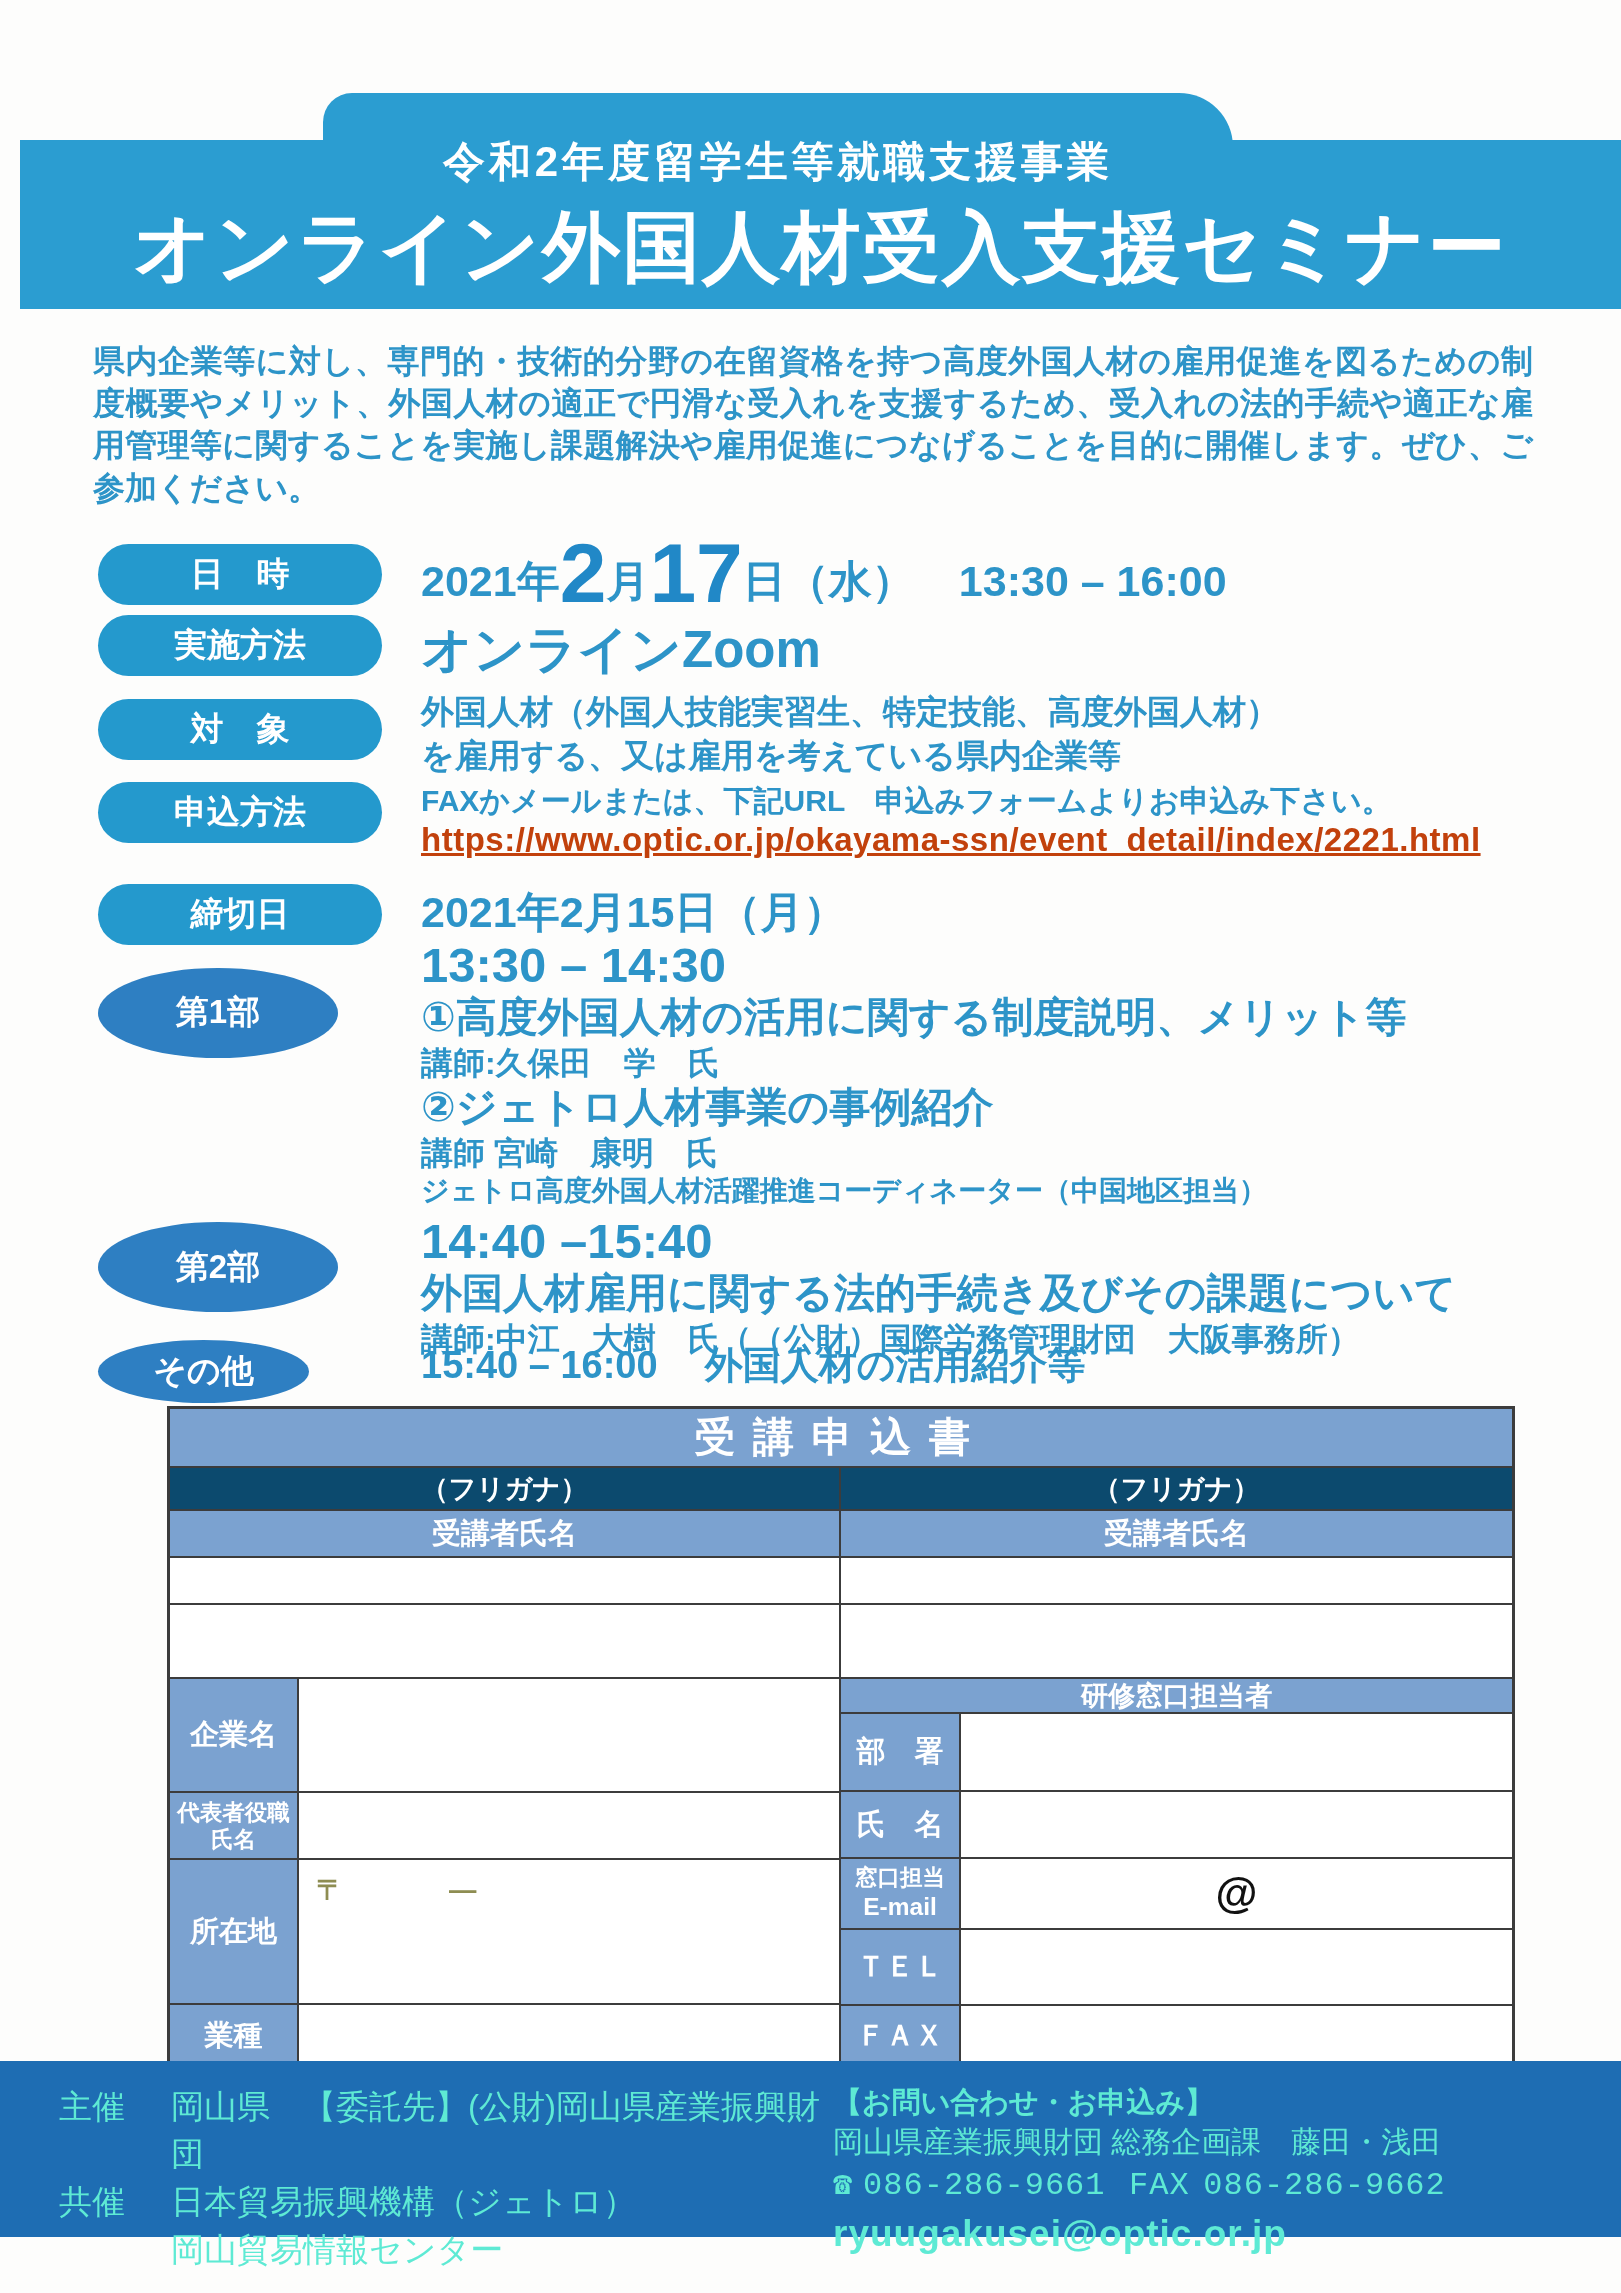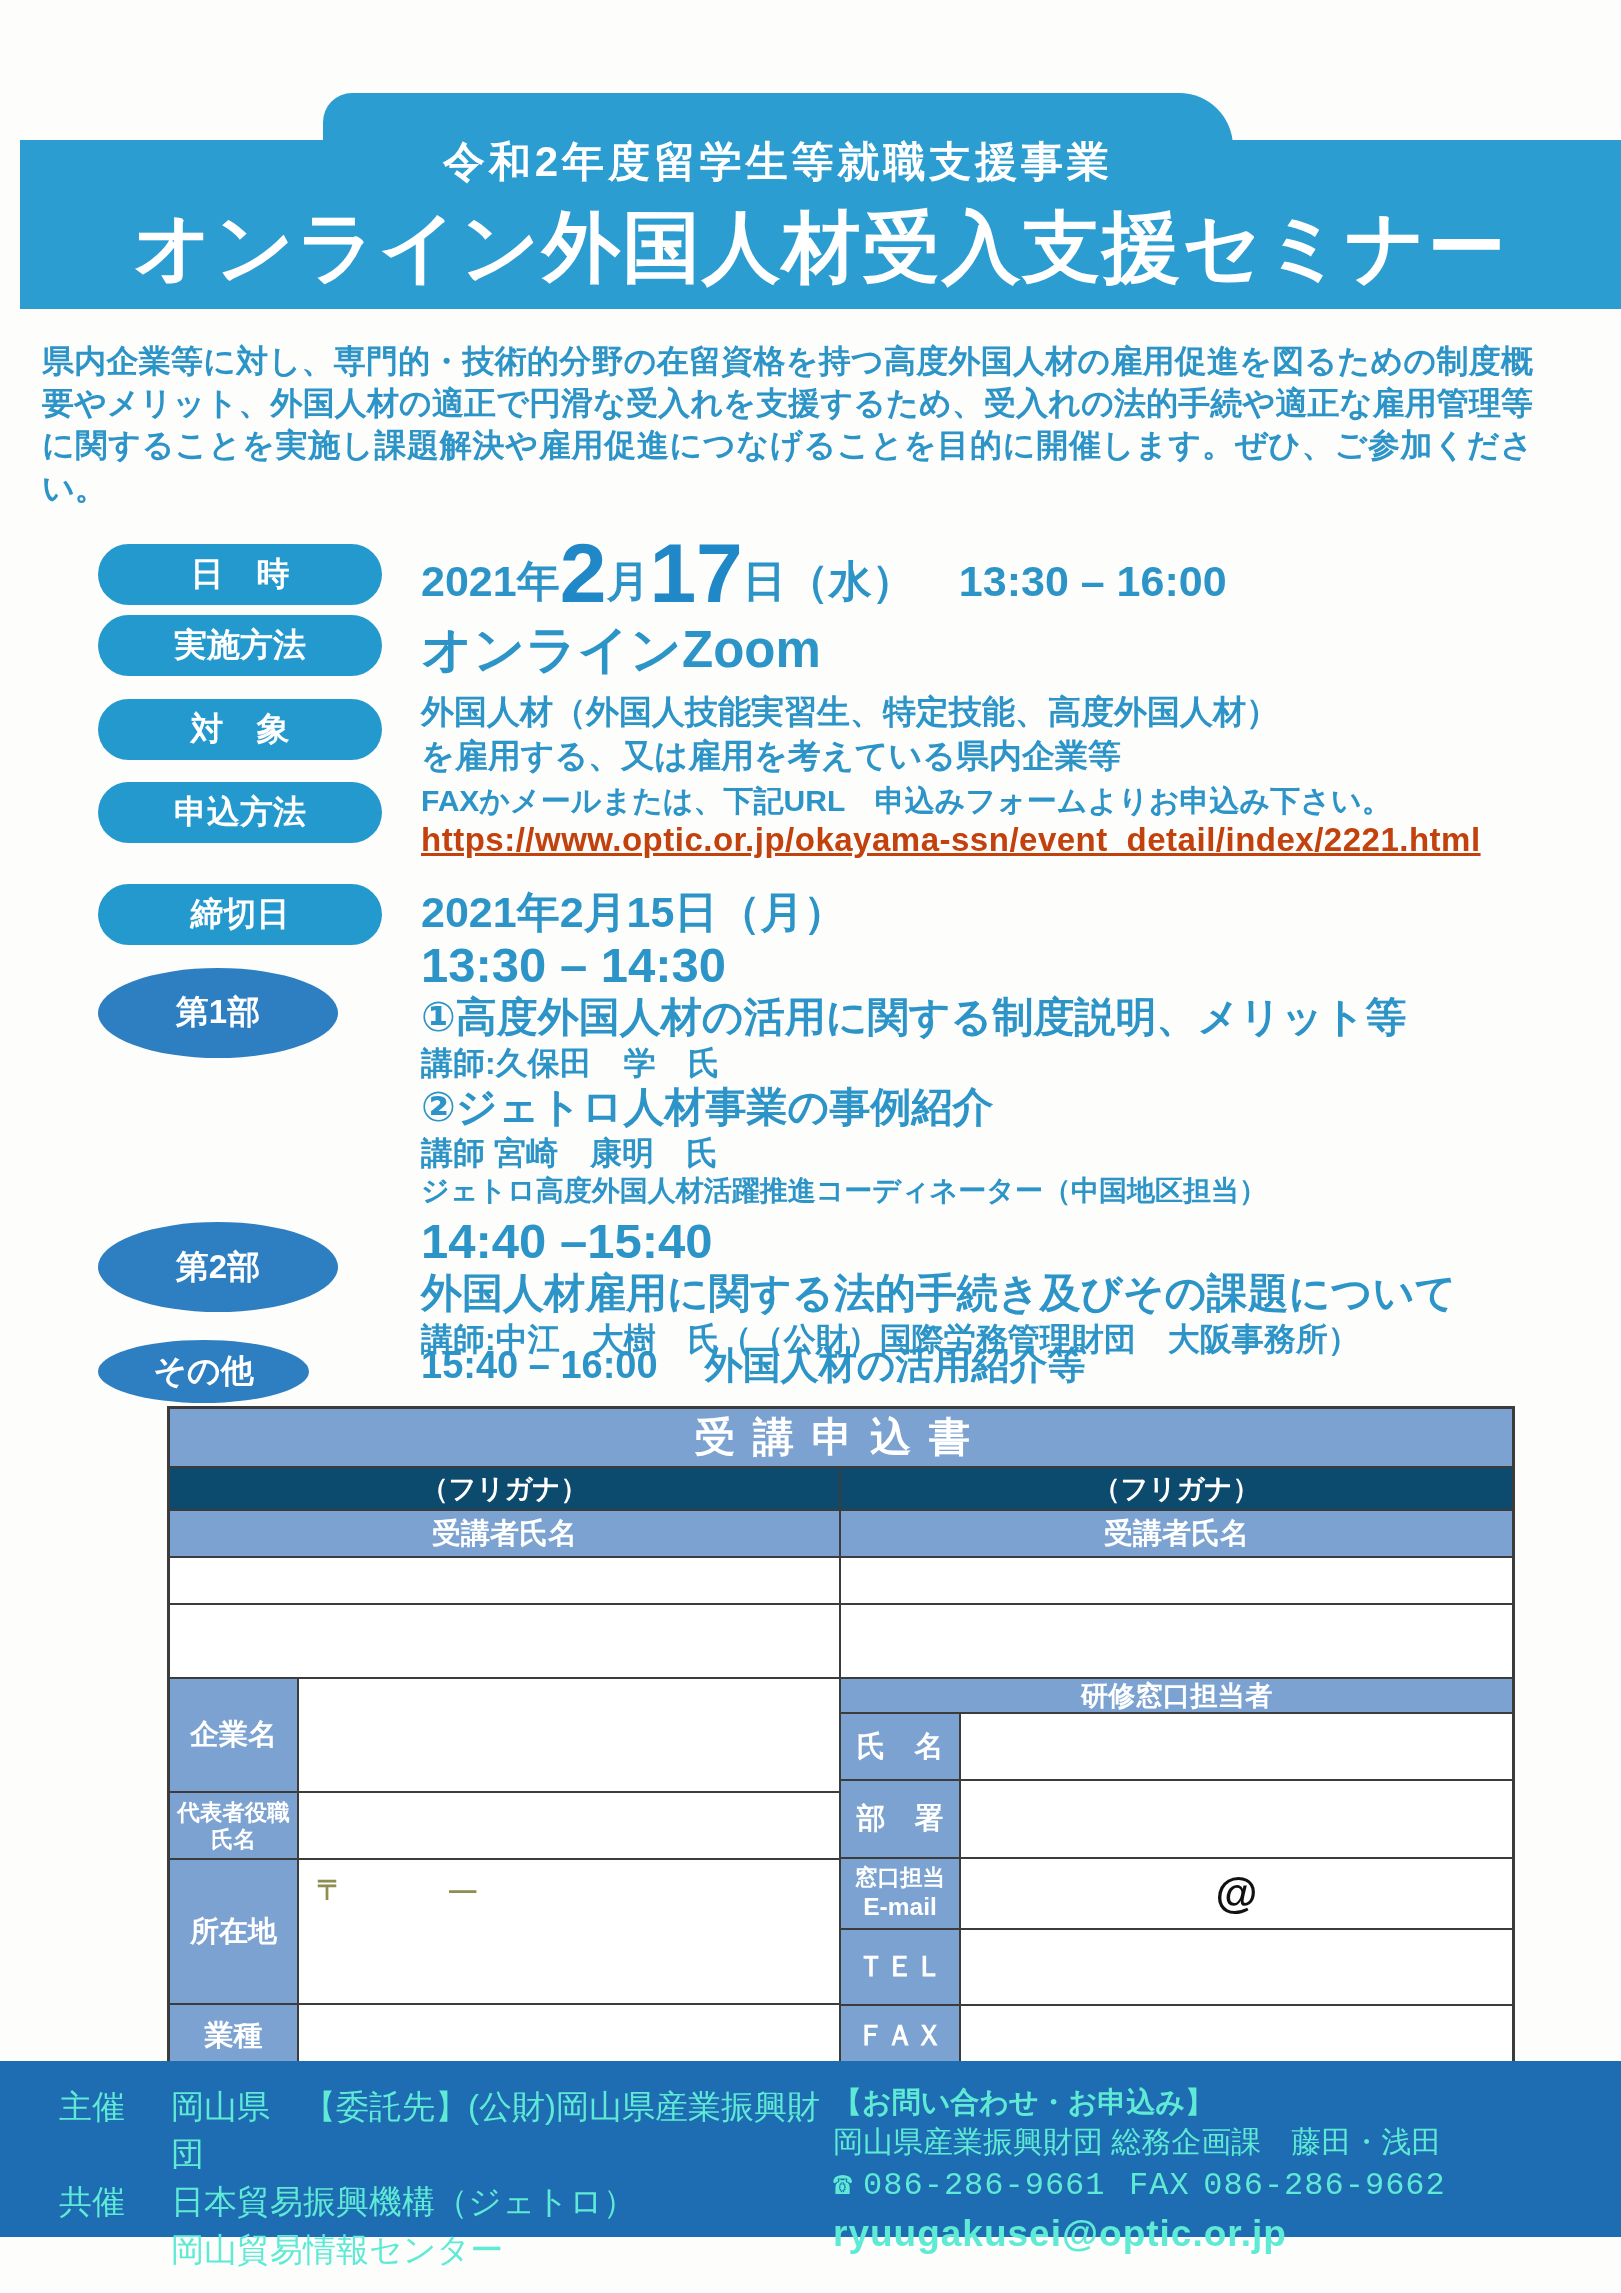--- a/index.html
+++ b/index.html
@@ -25,21 +25,21 @@
     text-align:center; color:#ffffff; font-size:42px; font-weight:bold;
     letter-spacing:3.9px;
   }
   .title {
     position:absolute; left:19.6px; right:0; top:103px;
     text-align:center; color:#ffffff; font-size:78px; font-weight:bold;
     letter-spacing:2px;
   }
   
   .intro {
-    margin:31px 88px 0 42px;
+    margin:31px 88px 0 93px;
     font-size:32px; font-weight:600; line-height:1.32;
     text-align:justify; color:#2d94c8;
   }
   
   .rows { margin-top:21.6px; }
   .row { display:flex; align-items:flex-start; }
   .labelcol { flex:0 0 421px; padding-left:98px; }
   .pill {
     width:284px; height:61px; border-radius:39px; background:#2499cd;
     color:#fff; font-size:33px; font-weight:600;
@@ -318,26 +318,26 @@
           </div>
         </div>
         <div class="f-lrow h-ind">
           <div class="f-label">業種</div>
           <div class="f-field"></div>
         </div>
       </div>
 
       <div class="f-right">
         <div class="f-chead">研修窓口担当者</div>
+        <div class="f-lrow h-dept">
+          <div class="f-label">部　署</div>
+          <div class="f-field"></div>
+        </div>
         <div class="f-lrow h-name">
           <div class="f-label">氏　名</div>
-          <div class="f-field"></div>
-        </div>
-        <div class="f-lrow h-dept">
-          <div class="f-label">部　署</div>
           <div class="f-field"></div>
         </div>
         <div class="f-lrow h-cmail">
           <div class="f-label">
             <span class="cmail-l1">窓口担当</span>
             <span class="cmail-l2">E-mail</span>
           </div>
           <div class="f-field">
             <div class="at-mid">@</div>
           </div>

